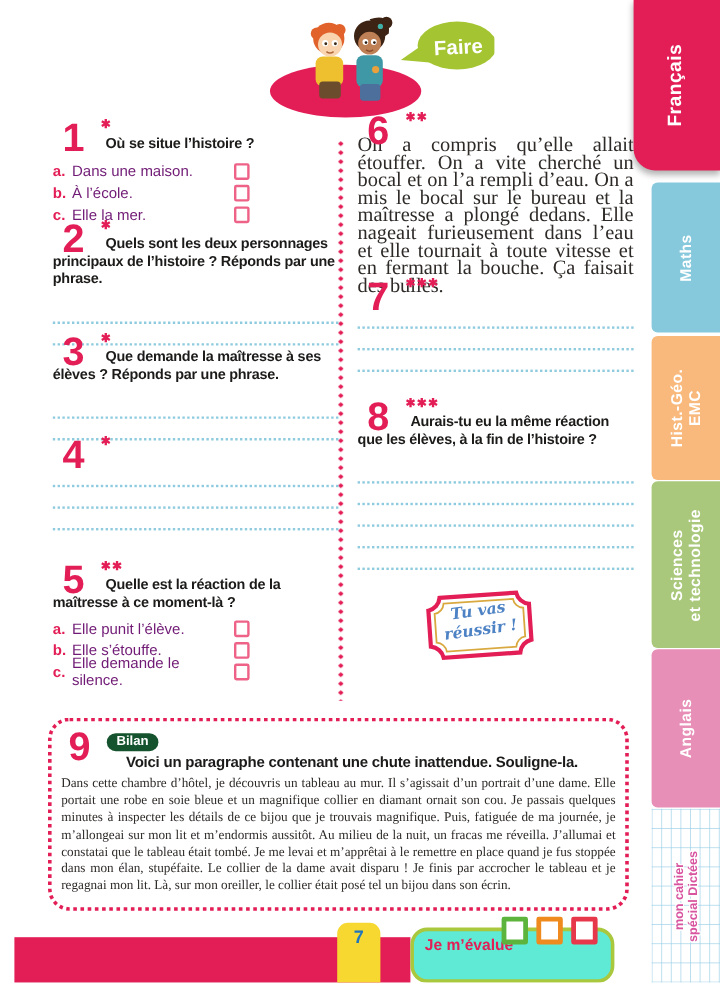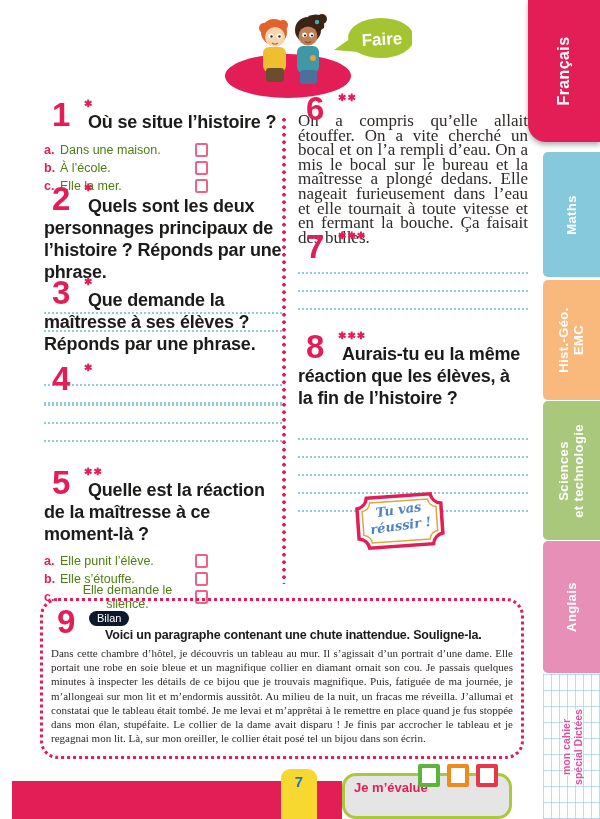--- a/index.html
+++ b/index.html
@@ -41,57 +41,57 @@
   .divider { position:absolute; left:282px; top:116px; width:4px; height:468px;
     background-image:radial-gradient(circle, #e31d55 1.6px, transparent 1.9px);
     background-size:4px 7.5px; background-repeat:repeat-y; }
   .qblock { position:absolute; }
   .col-l { left:44px;  width:238px; }
   .col-r { left:298px; width:230px; }
   .qnum { position:absolute; left:8px; top:-14px; color:#e31d55;
     font-size:33px; font-weight:bold; line-height:1; }
   .qstars { position:absolute; left:40px; top:-14px; color:#e31d55;
     font-size:10px; font-weight:bold; letter-spacing:1px; }
-  .qtitle { font-size:18px; font-weight:bold; color:#1c1b1a;
+  .qtitle { font-size:12px; font-weight:bold; color:#1c1b1a;
     line-height:1.22; text-indent:44px; letter-spacing:-.2px; }
   .opts { margin-top:7px; }
   .orow { display:flex; align-items:center; width:164px; height:18px; font-size:12.5px; }
   .olet { color:#e31d55; font-weight:bold; width:16px; }
-  .otext { color:#4d7c0f;text-align:center; }
+  .otext { color:#701a75; }
   .obox { width:13px; height:14px; border:2px solid #ee6288; border-radius:2px;
     background:#fff; margin-left:auto; }
   .alines { margin-top:12px; }
   .aline { height:18px; border-bottom:2px dotted #8fcbdf; }
   .extract { margin-top:8px; font-family:"Liberation Serif", serif;
     font-size:17px; line-height:14.6px; color:#2e2a28; text-align:justify; }
   
   .enc { position:absolute; left:354px; top:492px; width:92px; height:60px;
     transform:rotate(-4deg); }
   .enc svg { position:absolute; left:0; top:0; }
   .enc-text { position:absolute; left:0; top:10px; width:92px; text-align:center;
     font-family:"DejaVu Serif", serif; font-style:italic; font-weight:bold;
     color:#4d82c4; font-size:13px; line-height:1.25; transform:rotate(-4deg); }
   
   .bilan { position:absolute; left:40px; top:598px; width:484px; height:161px;
     border:3px dotted #e31d55; border-radius:18px; padding:6px 8px 4px 8px; }
   .bilan-head { position:relative; margin-left:38px; min-height:34px; padding-top:1px; }
   .bilan-num { position:absolute; left:-32px; top:-2px; color:#e31d55;
     font-size:33px; font-weight:bold; line-height:1; }
-  .bilan-badge { display:inline-block; background:#0f172a; color:#fff;
-    font-size:11px; font-weight:normal; padding:1px 8px 2px; border-radius:8px; }
+  .bilan-badge { display:inline-block; background:#14532d; color:#fff;
+    font-size:11px; font-weight:bold; padding:1px 8px 2px; border-radius:8px; }
   .bilan-title { font-size:12.5px; font-weight:bold; color:#1c1b1a; margin-top:2px; letter-spacing:-.2px;margin-left:16px; }
   .bilan-par { margin-top:4px; font-family:Liberation Serif, serif;
     font-size:11px; line-height:14.2px; color:#2e2a28; text-align:justify; }
   
   .foot-bar { position:absolute; left:12px; top:781px; width:330px; height:38px; background:#e31d55; }
   .pagenum { position:absolute; left:281px; top:769px; width:36px; height:50px;
     background:#f6d830; border-radius:9px 9px 0 0; text-align:center; z-index:2; }
   .pagenum span { display:inline-block; margin-top:4px; color:#2076bd; font-weight:bold; font-size:15px; }
   .evalbox { position:absolute; left:342px; top:773px; width:170px; height:46px;
-    background:#e5e5e5; border:3px solid #a9c83e; border-radius:14px; z-index:2; }
+    background:#5eead4; border:3px solid #a9c83e; border-radius:14px; z-index:2; }
   .evallabel { position:absolute; left:9px; top:4px; color:#e31d55; font-weight:bold; font-size:13px; }
   .sq { position:absolute; top:764px; width:22px; height:23px; background:#fff;
     border-radius:2px; z-index:3; }
   .sq-g { left:418px; border:4px solid #5cb43c; }
   .sq-o { left:447px; border:4px solid #ef8a1f; }
   .sq-r { left:476px; border:4px solid #e6384a; }
 </style>
 </head>
 <body>
 

